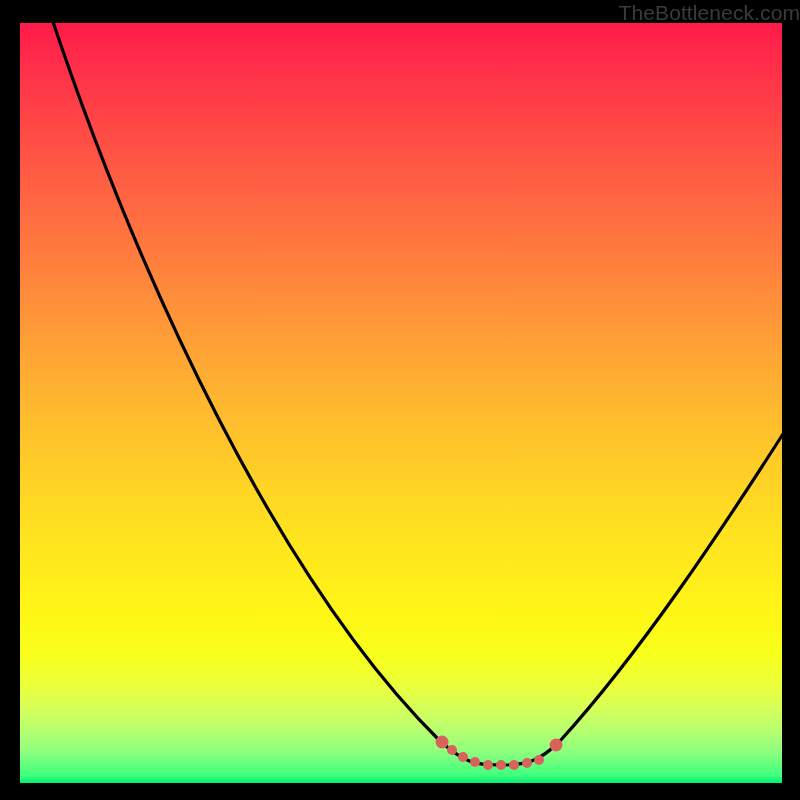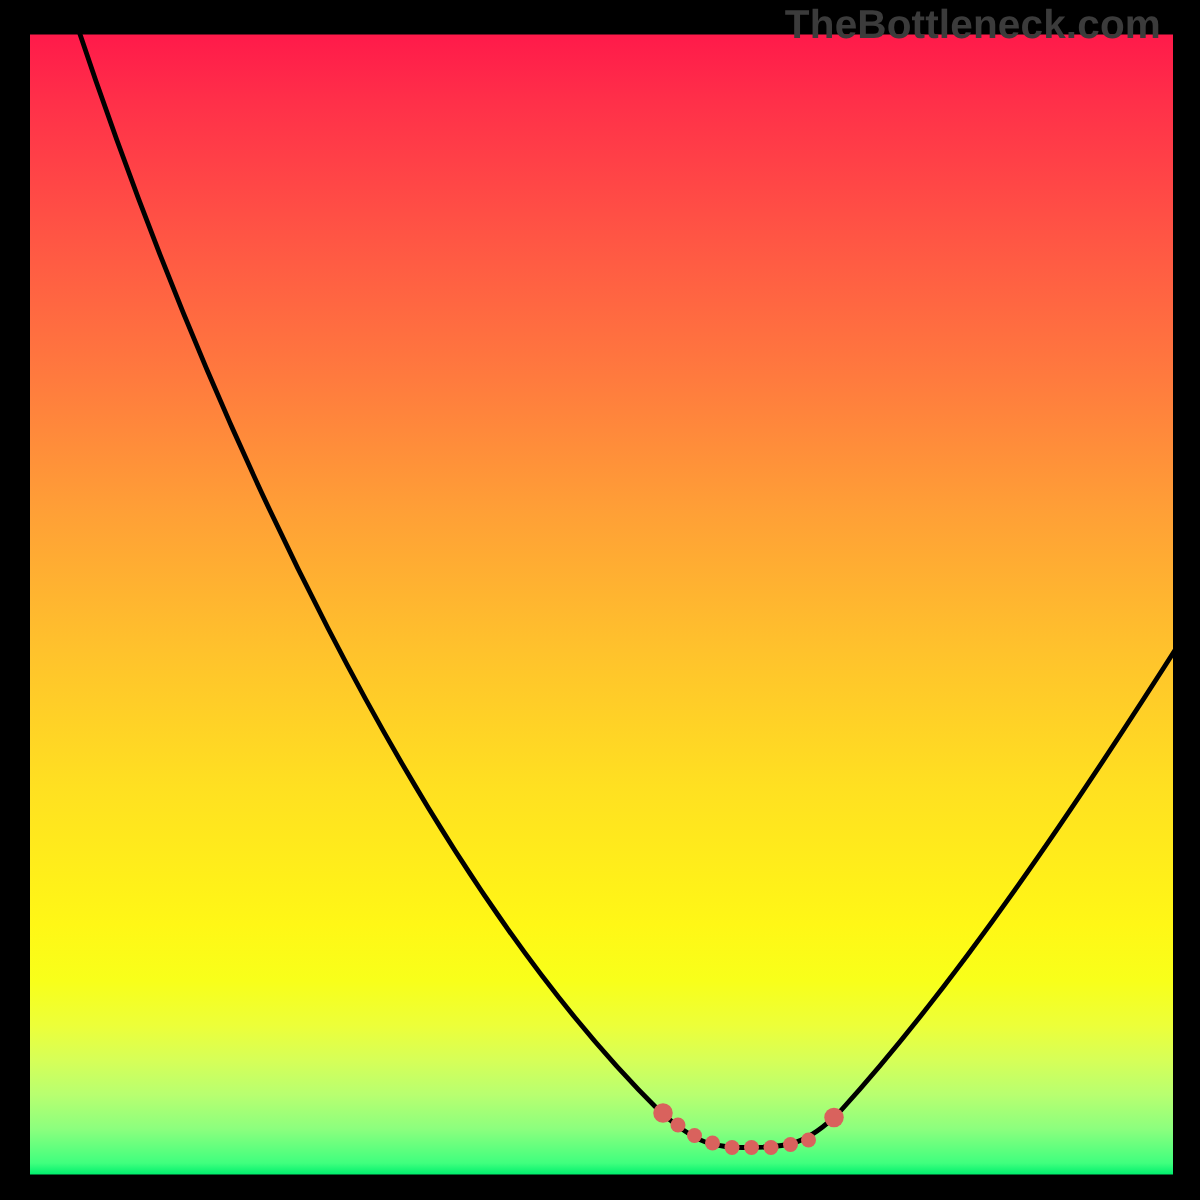--- a/index.html
+++ b/index.html
@@ -36,25 +36,25 @@
   .curve {
     position: absolute;
     left: 0; top: 0;
     width: 762px;
     height: 760px;
     overflow: visible;
   }
   .watermark {
     position: absolute;
     top: 1px;
-    right: 26px;
+    right: 0;
     font-family: Arial, Helvetica, sans-serif;
-    font-size: 27px;
+    font-size: 21px;
     color: #3b3b3b;
-    font-weight: 700;
+    font-weight: 400;
     letter-spacing: 0.1px;
   }
 </style>
 </head>
 <body>
 <div class="frame">
   <div class="plot-area">
     <svg class="curve" viewBox="0 0 762 760" preserveAspectRatio="none">
 
       <path d="M 30 -10

